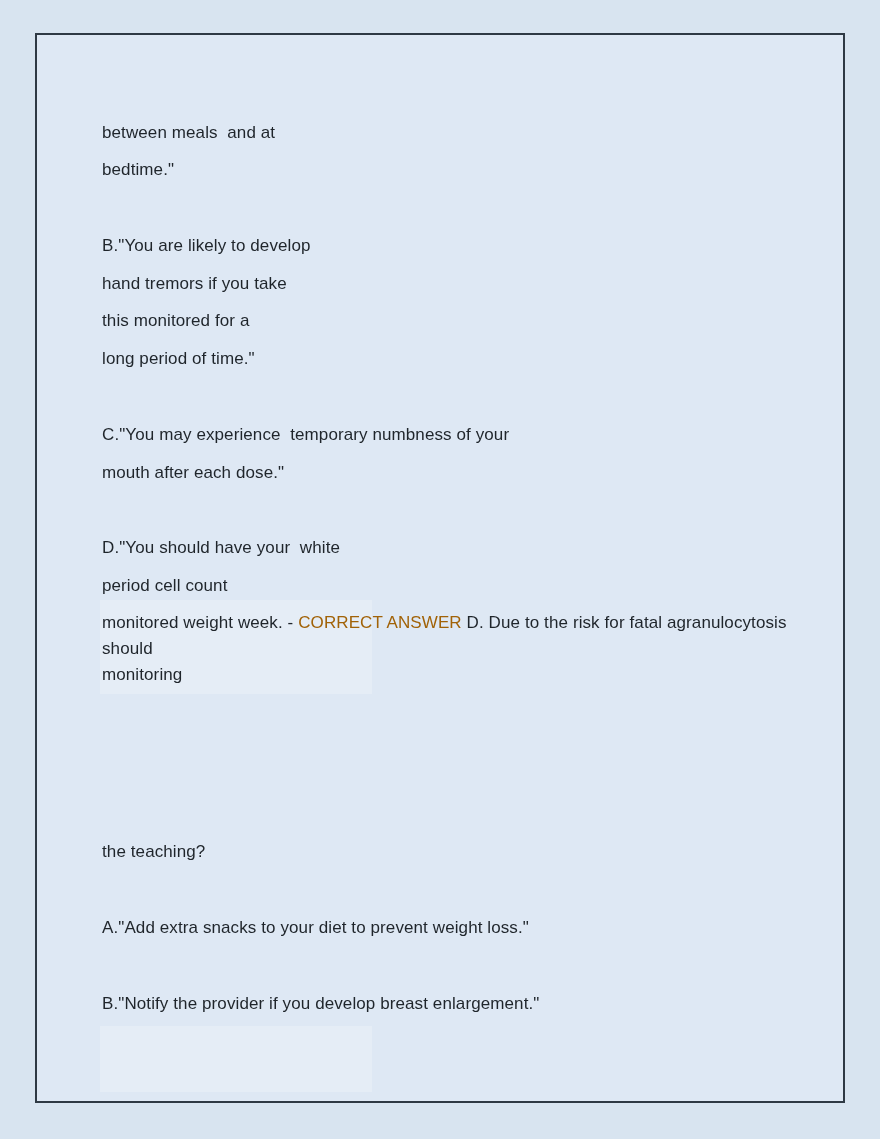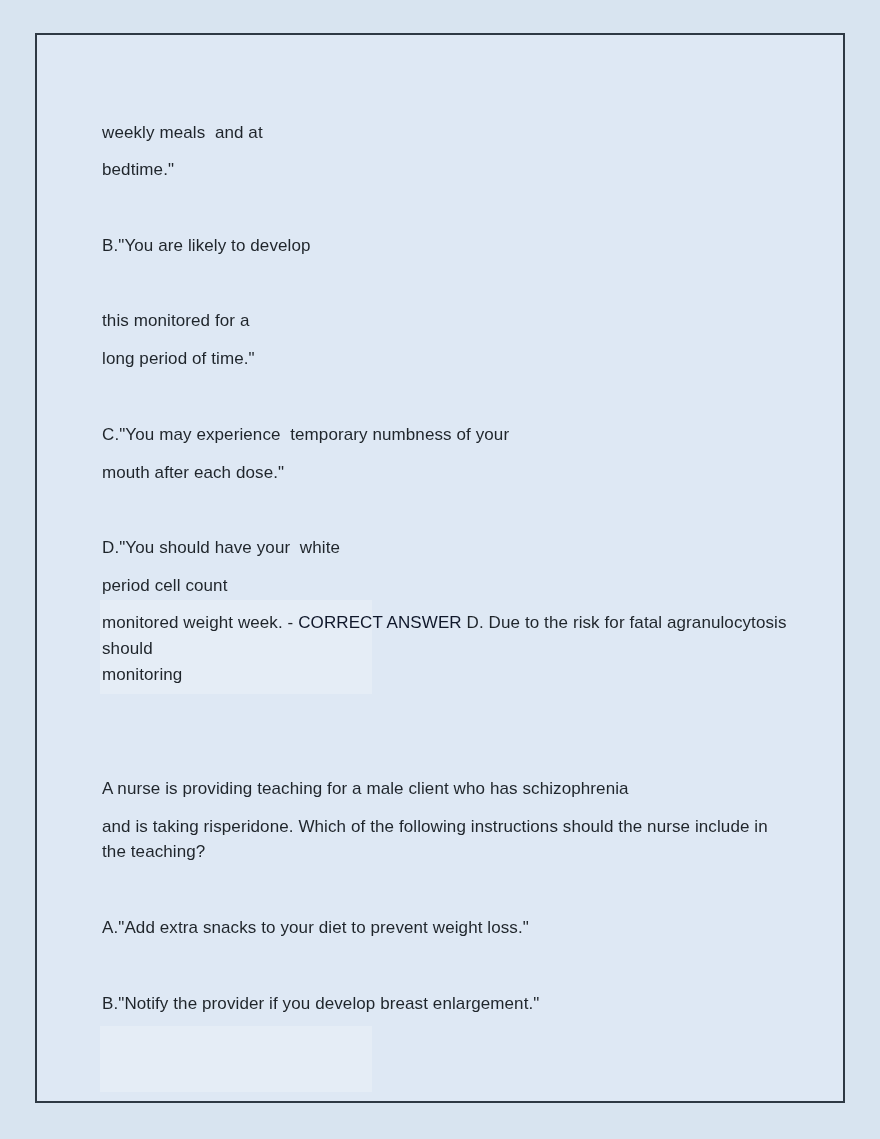--- a/index.html
+++ b/index.html
@@ -33,57 +33,56 @@
   .line {
     position: absolute;
     left: 65px;
     font-size: 17px;
     line-height: 24px;
     color: #1f252b;
     white-space: pre;
     letter-spacing: 0.1px;
   }
   .red {
-    color: #0f172a;
+    color: #a16207;
   }
   .hl {
     position: absolute;
     background: rgba(255, 255, 255, 0.22);
     pointer-events: none;
   }
   .hl-1 { left: 63px; top: 565px; width: 272px; height: 94px; }
   .hl-2 { left: 63px; top: 991px; width: 272px; height: 66px; }
 </style>
 </head>
 <body>
 
 <div class="viewer">
   <div class="page">
 
     <div class="hl hl-1"></div>
     <div class="hl hl-2"></div>
 
-    <div class="line" style="top:86px">weekly meals  and at</div>
+    <div class="line" style="top:86px">between meals  and at</div>
     <div class="line" style="top:123px">bedtime."</div>
 
     <div class="line" style="top:199px">B."You are likely to develop</div>
+    <div class="line" style="top:237px">hand tremors if you take</div>
     <div class="line" style="top:274px">this monitored for a</div>
     <div class="line" style="top:312px">long period of time."</div>
 
     <div class="line" style="top:388px">C."You may experience  temporary numbness of your</div>
     <div class="line" style="top:426px">mouth after each dose."</div>
 
     <div class="line" style="top:501px">D."You should have your  white</div>
     <div class="line" style="top:539px">period cell count</div>
 
     <div class="line" style="top:576px"><span>monitored weight week. - </span><span class="red">CORRECT ANSWER</span><span> D. Due to the risk for fatal agranulocytosis</span></div>
     <div class="line" style="top:602px">should</div>
     <div class="line" style="top:628px">monitoring</div>
 
-    <div class="line" style="top:742px">A nurse is providing teaching for a male client who has schizophrenia</div>
-    <div class="line" style="top:780px">and is taking risperidone. Which of the following instructions should the nurse include in</div>
     <div class="line" style="top:805px">the teaching?</div>
 
     <div class="line" style="top:881px">A."Add extra snacks to your diet to prevent weight loss."</div>
     <div class="line" style="top:957px">B."Notify the provider if you develop breast enlargement."</div>
 
   </div>
 </div>
 
 </body></html>

